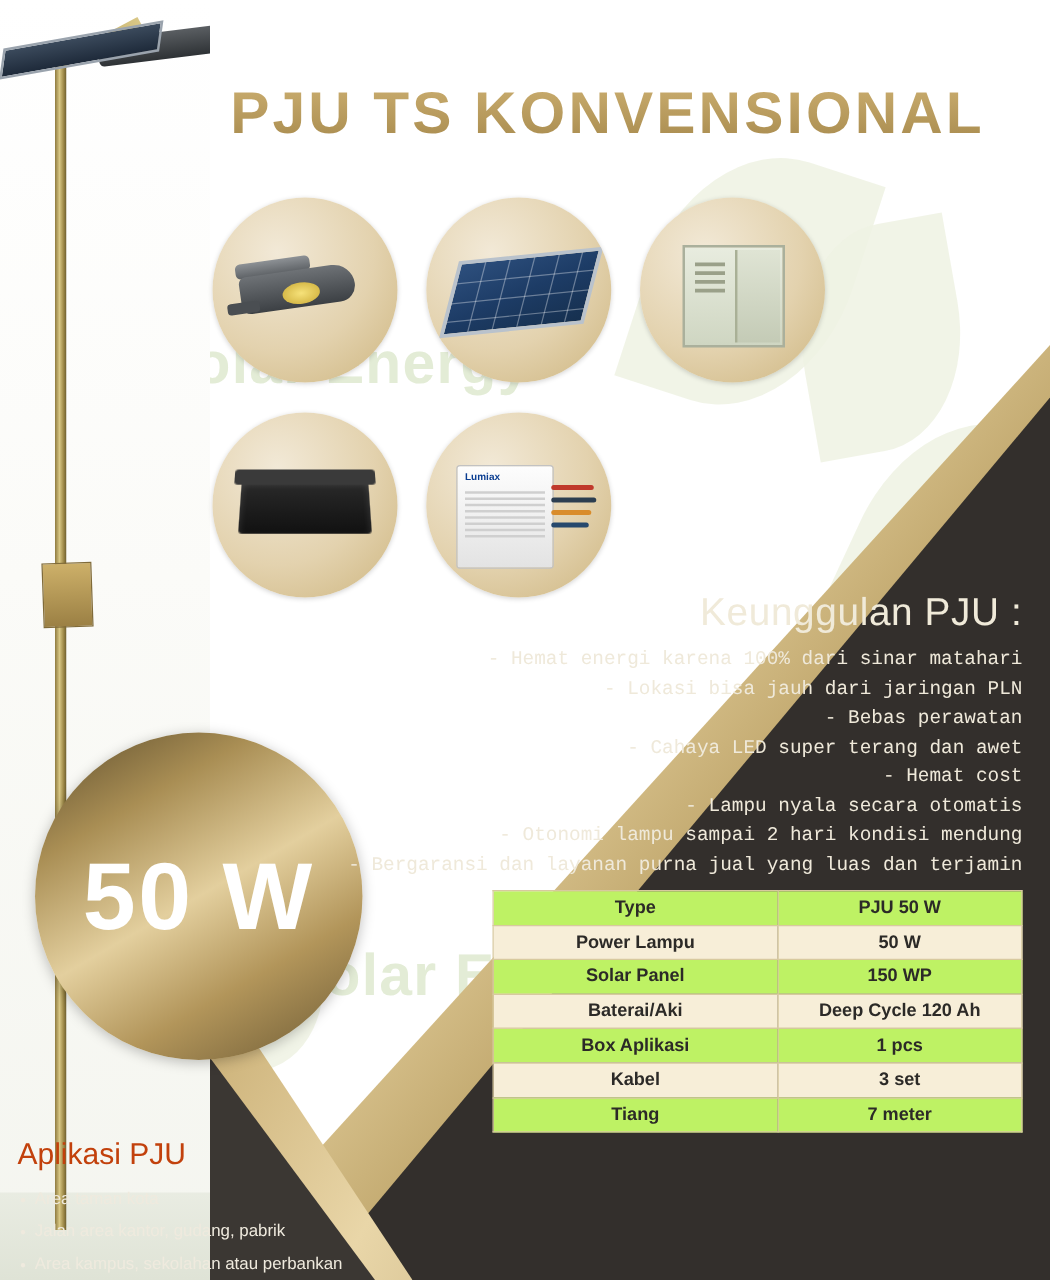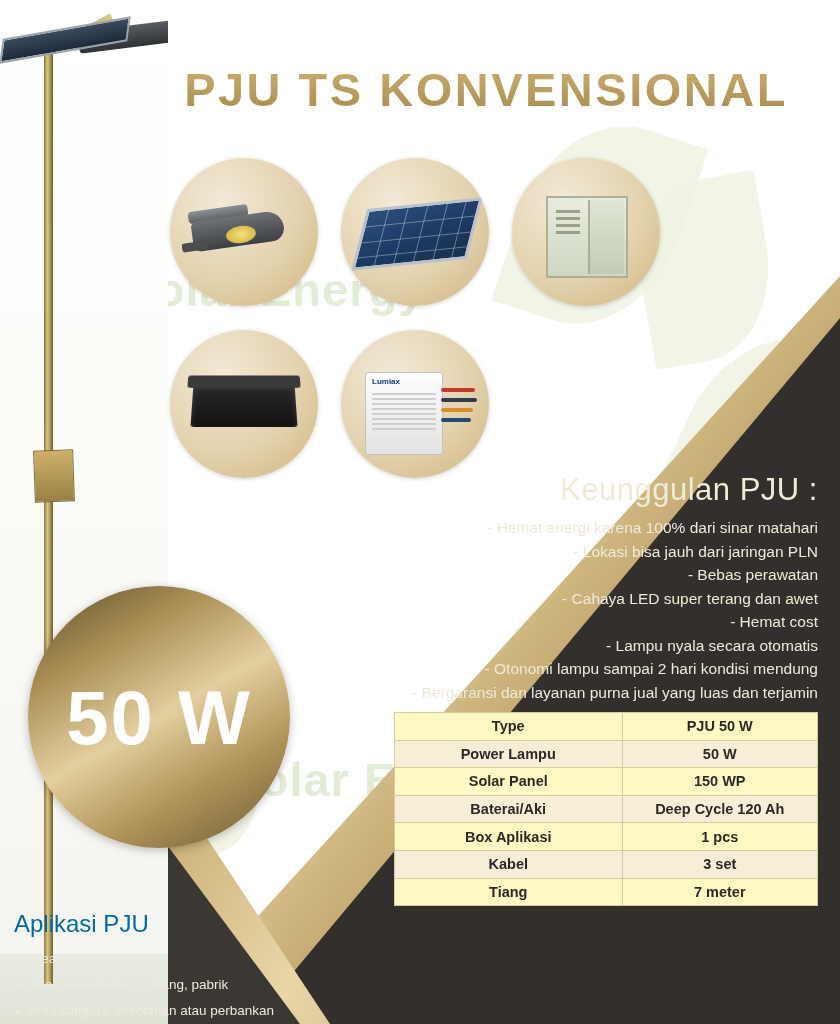--- a/index.html
+++ b/index.html
@@ -196,47 +196,47 @@
   }
 
   
   .keunggulan-title {
     position: absolute; right: 22px; top: 472px;
     color: #f0ead9; font-size: 31px; font-weight: normal;
     letter-spacing: .5px;
   }
   .keunggulan-list {
     position: absolute; right: 22px; top: 516px; width: 600px;
-    text-align: right; color: #efe9da; font-size: 15.5px; line-height: 23.5px;
+    text-align: right; color: #efe9da; font-size: 15.5px; line-height: 23.5px; font-family: Liberation Mono, monospace;
   }
 
   
   .spec {
     position: absolute; left: 394px; top: 712px; width: 424px;
     border-collapse: collapse;
     border: 1px solid #c9b684;
   }
   .spec td {
     height: 27.6px;
     font-size: 14.5px;
     font-weight: bold;
     color: #2c2a27;
     text-align: center;
     border: 1px solid #d8c99f;
-    background: #fef9c3;
+    background: #bef264;
     padding: 0 4px;
   }
   .spec tr:nth-child(even) td { background: #f7eed8; }
   .spec td.k { width: 228px; }
   .spec td.v { width: 196px; }
 
   
   .apl-title {
     position: absolute; left: 14px; top: 910px;
-    color: #0369a1; font-size: 24px;
+    color: #c2410c; font-size: 24px;
   }
   .apl-list {
     position: absolute; left: 16px; top: 946px; width: 330px;
     color: #efeade; font-size: 13.5px; line-height: 25px;
   }
   .apl-list div::before { content: "\25CF"; font-size: 8px; vertical-align: middle; margin-right: 7px; }
 
   
   .photo {
     position: absolute; left: 0; top: 0; width: 168px; height: 1024px;

